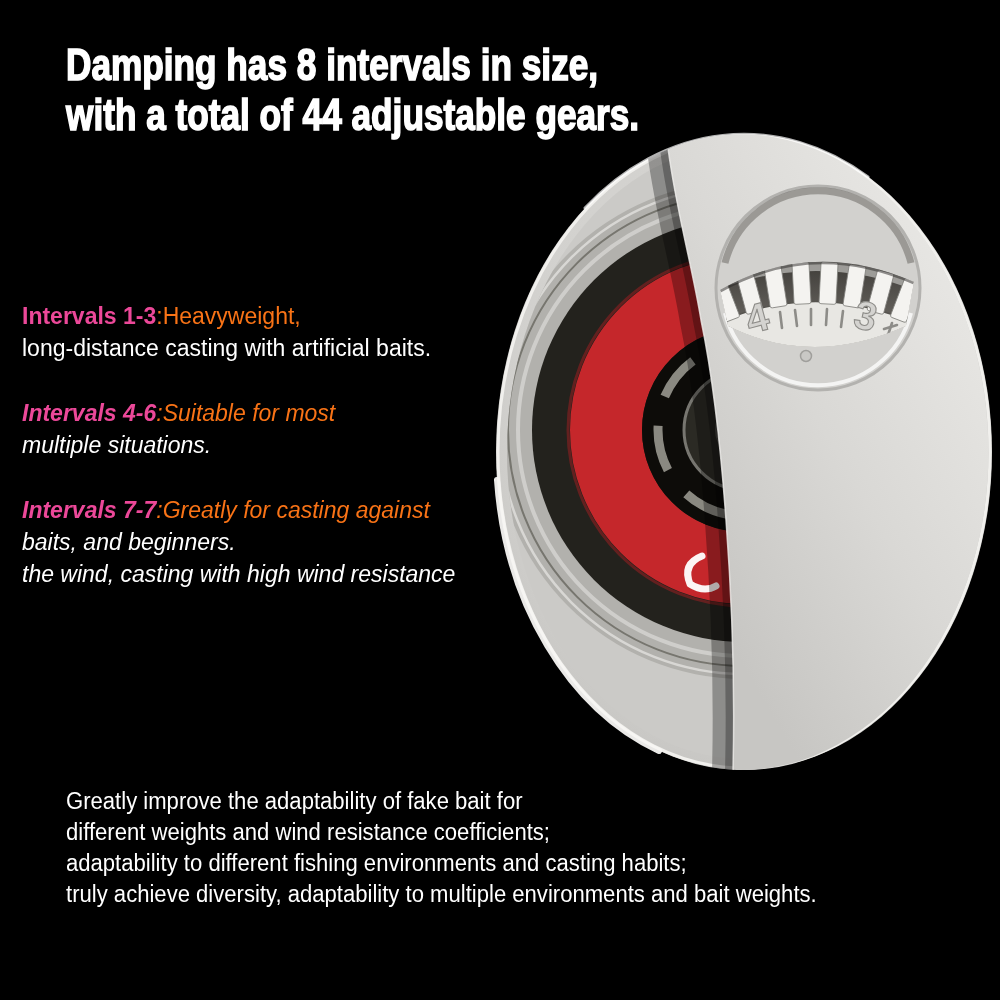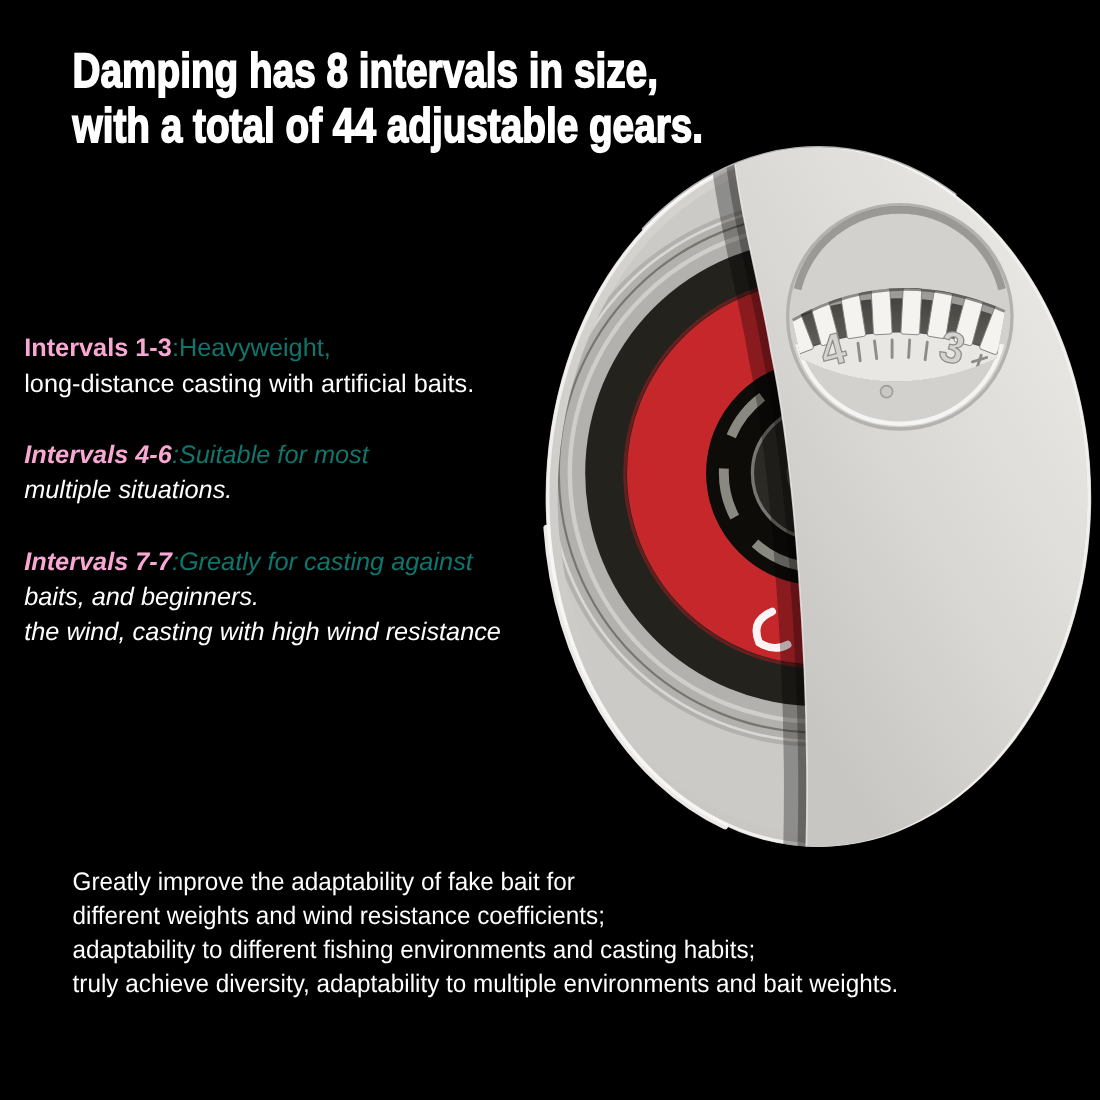--- a/index.html
+++ b/index.html
@@ -11,22 +11,22 @@
   .title{
     position:absolute;left:66px;top:40px;color:#fff;
     font-size:44px;font-weight:700;line-height:50px;letter-spacing:0px;
     transform:scaleX(0.80);transform-origin:left top;
     -webkit-text-stroke:1.6px #ffffff;
     white-space:nowrap;
   }
   
   .intervals{position:absolute;left:22px;top:300px;width:500px;}
   .interval-block{margin-bottom:33px;color:#fff;font-size:23px;line-height:32px;}
-  .interval-block .lbl{color:#f9a8d4;font-weight:700;}
-  .interval-block .rest{color:#0f766e;font-weight:400;margin-top:16px;}
+  .interval-block .lbl{color:#ec4899;font-weight:700;}
+  .interval-block .rest{color:#f97316;font-weight:400;margin-top:16px;}
   .interval-block .ln{white-space:nowrap;}
   .iv2{margin-top:30px;font-style:italic;}
   
   .footer{
     position:absolute;left:66px;top:786px;color:#fff;font-size:23px;line-height:31px;
     transform:scaleX(0.96);transform-origin:left top;
   }
   .footer .ln{white-space:nowrap;}
   
   #reel{position:absolute;left:0;top:0;}

